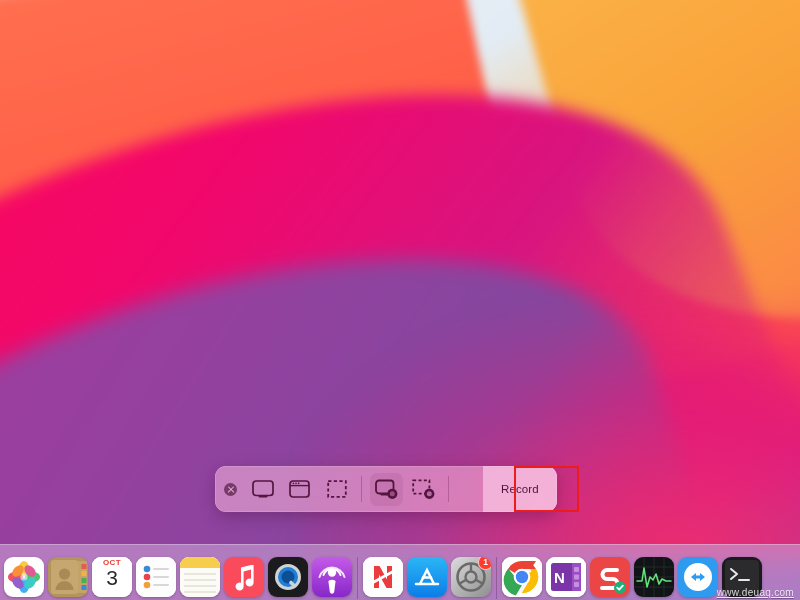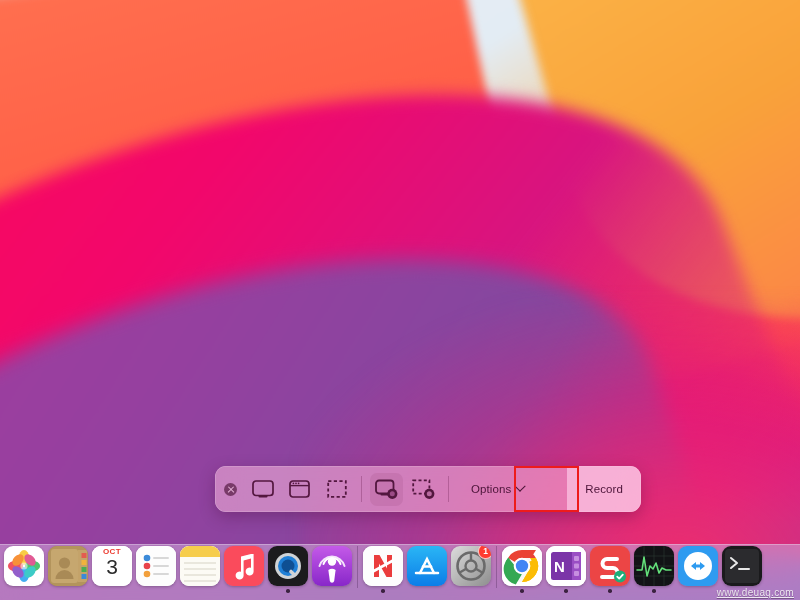--- a/index.html
+++ b/index.html
@@ -167,21 +167,21 @@
   
   #dock {
     position: absolute;
     left: 0; bottom: 0;
     width: 800px; height: 56px;
     background: rgba(214,178,224,.50);
     backdrop-filter: blur(16px);
     border-top: .5px solid rgba(255,255,255,.30);
     display: flex;
     align-items: flex-start;
-    padding-top: 1px;
+    padding-top: 12px;
     box-sizing: border-box;
   }
   #dock-items { display: flex; align-items: flex-start; gap: 0px; padding-left: 2px;}
   .dock-item {
     width: 44px;
     display: flex;
     flex-direction: column;
     align-items: center;
     cursor: pointer;
     position: relative;
@@ -290,24 +290,20 @@
     <div class="tb-btn">
       <svg class="ico" width="24" height="21" viewBox="0 0 24 21">
         <rect x="1.2" y="1.4" width="16.2" height="13.2" fill="none" stroke="#53173f" stroke-width="1.8" stroke-dasharray="3 2.3"></rect>
         <circle cx="17.3" cy="14.8" r="5.1" fill="#53173f"></circle>
         <circle cx="17.3" cy="14.8" r="2.5" fill="#b86aa0"></circle>
       </svg>
     </div>
 
     <div class="tb-sep"></div>
 
-    <div class="tb-text" id="options-btn">
-      <span>Options</span>
-      <span class="chev"></span>
-    </div>
 
     <div class="tb-text" id="record-btn">
       <span>Record</span>
     </div>
   </div>
 
   <div id="record-highlight"></div>
 
   <div id="dock">
     <div id="dock-items">

